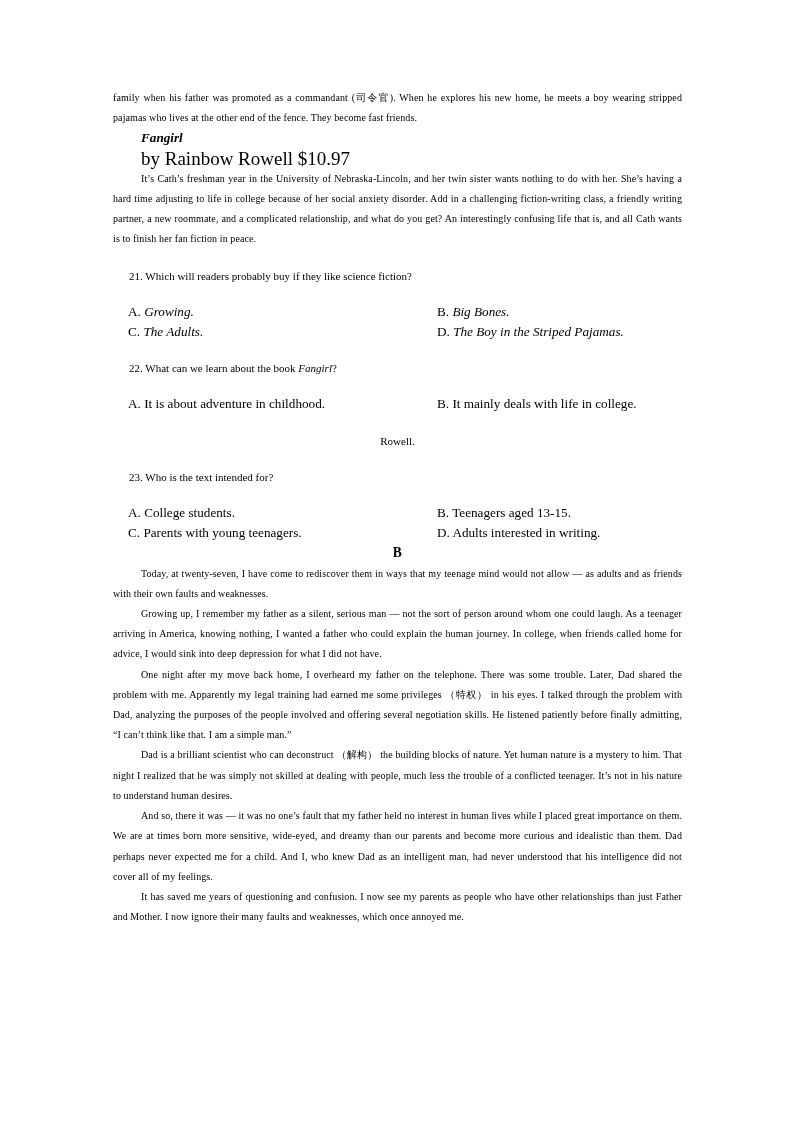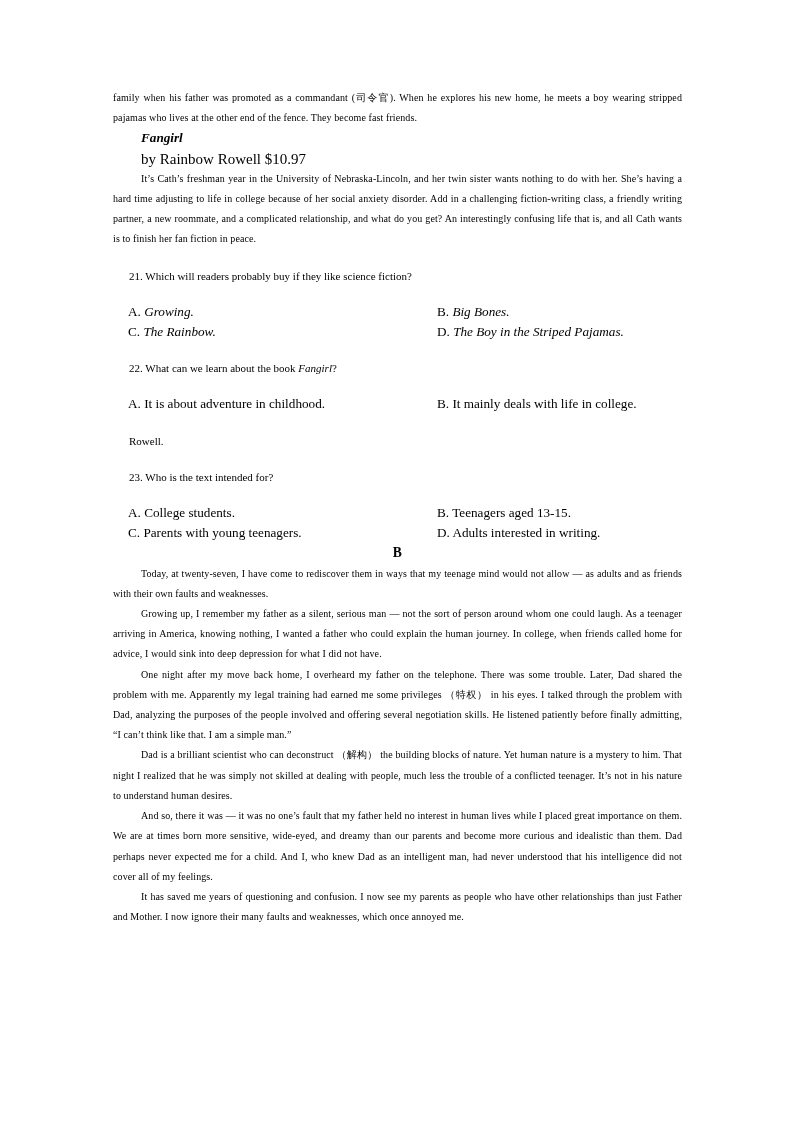--- a/index.html
+++ b/index.html
@@ -28,33 +28,34 @@
     text-align: justify;
     text-justify: inter-word;
     margin: 0;
     letter-spacing: 0.01em;
   }
   .indent {
     text-indent: 28px;
   }
   .hang-left {
     text-indent: 0;
+    text-align: center;
   }
   .book-title {
     font-weight: bold;
     font-style: italic;
     margin: 0;
     padding-left: 28px;
     font-size: 13.2px;
     line-height: 20.2px;
   }
   .book-author {
     margin: 0;
     padding-left: 28px;
-    font-size: 15px;
+    font-size: 19px;
     line-height: 20.2px;
   }
   .question {
     margin: 16px;
     font-size: 11px;
     line-height: 20.2px;
   }
   .opts {
     display: block;
     margin: 0;
@@ -100,21 +101,21 @@
 
   <p class="body-text indent">It’s Cath’s freshman year in the University of Nebraska-Lincoln, and her twin sister wants nothing to do with her. She’s having a hard time adjusting to life in college because of her social anxiety disorder. Add in a challenging fiction-writing class, a friendly writing partner, a new roommate, and a complicated relationship, and what do you get? An interestingly confusing life that is, and all Cath wants is to finish her fan fiction in peace.</p>
 
   <p class="question"><span>21.</span> <span>Which will readers probably buy if they like science fiction?</span></p>
   <div class="opts">
     <div class="opt-row">
       <div class="opt-col-a"><span>A.</span> <i>Growing.</i></div>
       <div class="opt-col-b"><span>B.</span> <i>Big Bones.</i></div>
     </div>
     <div class="opt-row">
-      <div class="opt-col-a"><span>C.</span> <i>The Rainbow.</i></div>
+      <div class="opt-col-a"><span>C.</span> <i>The Adults.</i></div>
       <div class="opt-col-b"><span>D.</span> <i>The Boy in the Striped Pajamas.</i></div>
     </div>
   </div>
 
   <p class="question"><span>22.</span> <span>What can we learn about the book </span><i>Fangirl</i><span>?</span></p>
   <div class="opts">
     <div class="opt-row">
       <div class="opt-col-a"><span>A.</span> <span>It is about adventure in childhood.</span></div>
       <div class="opt-col-b"><span>B.</span> <span>It mainly deals with life in college.</span></div>
     </div>

